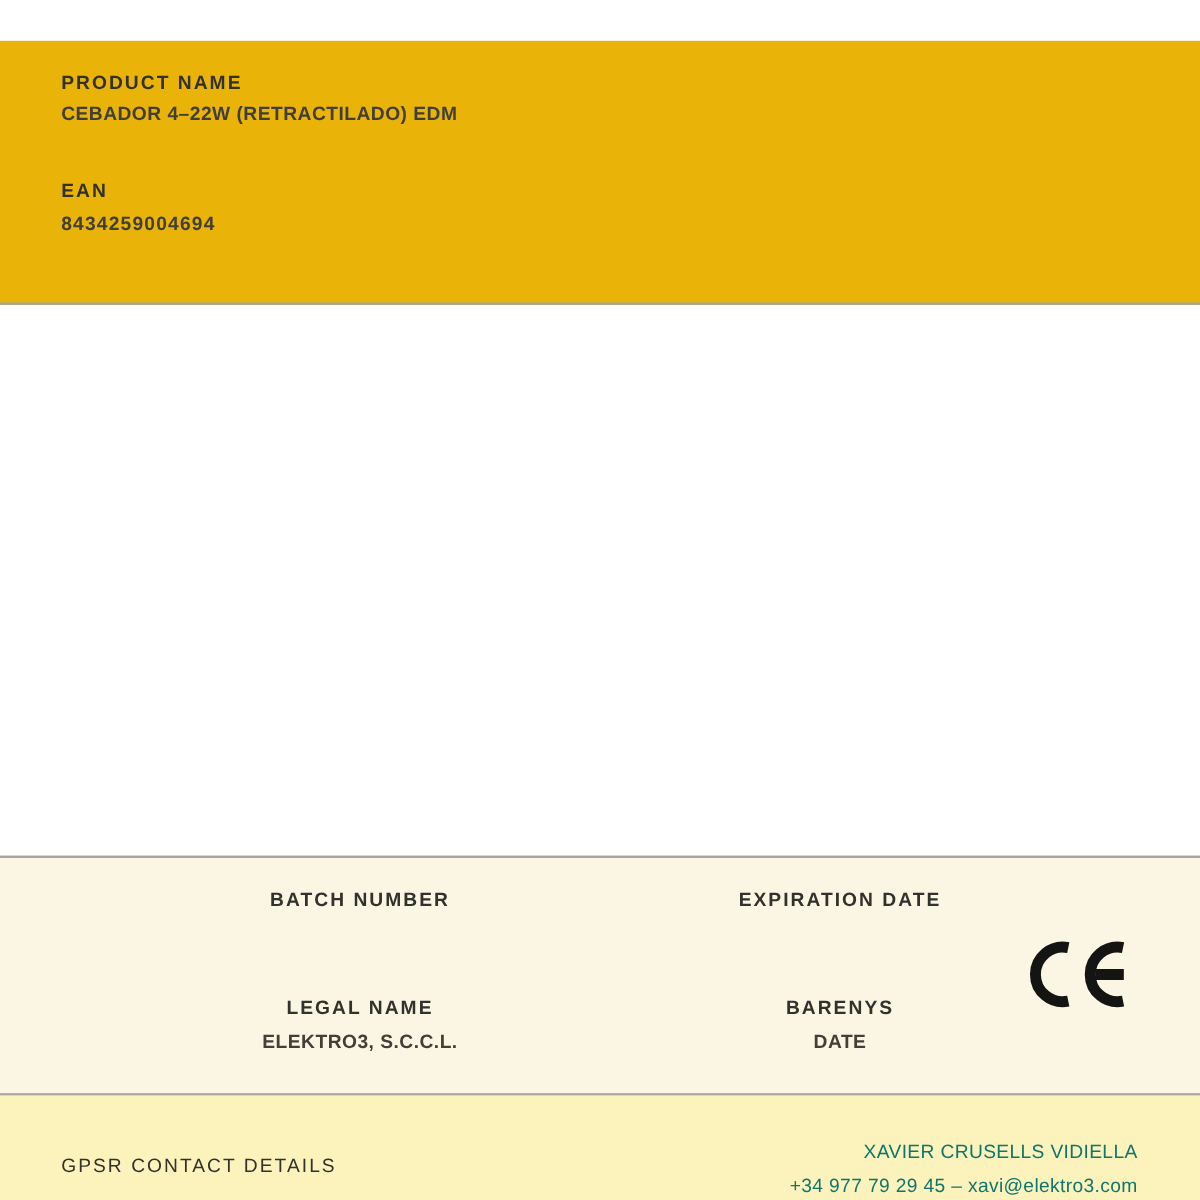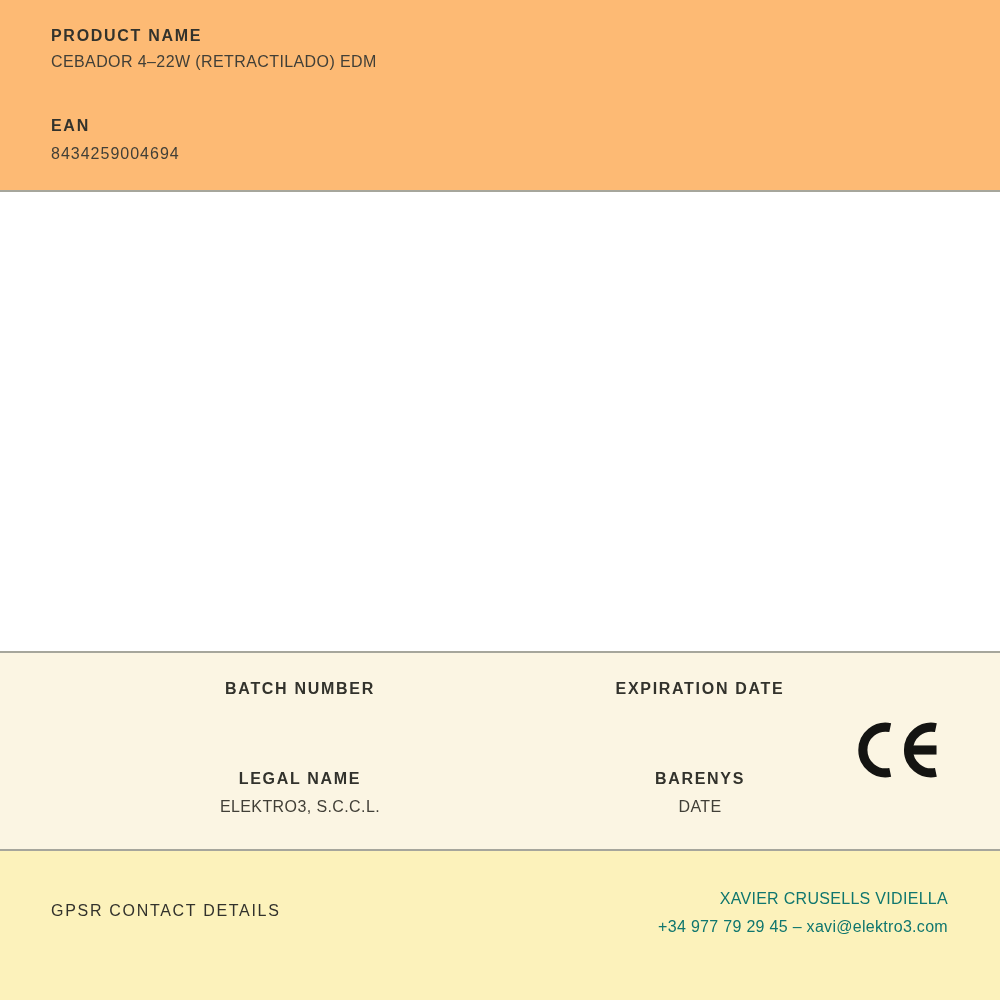--- a/index.html
+++ b/index.html
@@ -4,40 +4,41 @@
 <style>
   * { margin: 0; padding: 0; box-sizing: border-box; }
   html, body { width: 1000px; height: 1000px; background: #fff; }
   body { font-family: "Liberation Sans", sans-serif; color: #413F37; }
 
   .page { position: relative; width: 1000px; height: 1000px; background: #ffffff; }
 
   
   .sec-top {
     position: relative;
-    height: 192px;
-    background: #fdba74;
+    height: 220px;
+    background: #eab308;
     border-bottom: 2px solid #A6A69C;
+    margin-top: 34px;
   }
   .lbl {
     position: absolute;
     left: 51px;
     font-size: 16px;
     line-height: 16px;
     font-weight: 700;
     letter-spacing: 1.7px;
     color: #32322C;
     white-space: nowrap;
   }
   .val {
     position: absolute;
     left: 51px;
     font-size: 16px;
     line-height: 16px;
-    font-weight: 400;
+    font-weight: 700;
     letter-spacing: 0.4px;
     color: #413F37;
     white-space: nowrap;
   }
   .pos-product-label { top: 28px; }
   .pos-product-value { top: 54px; }
   .pos-ean-label     { top: 118px; }
   .pos-ean-value     { top: 146px; letter-spacing: 1px; }
 
   

